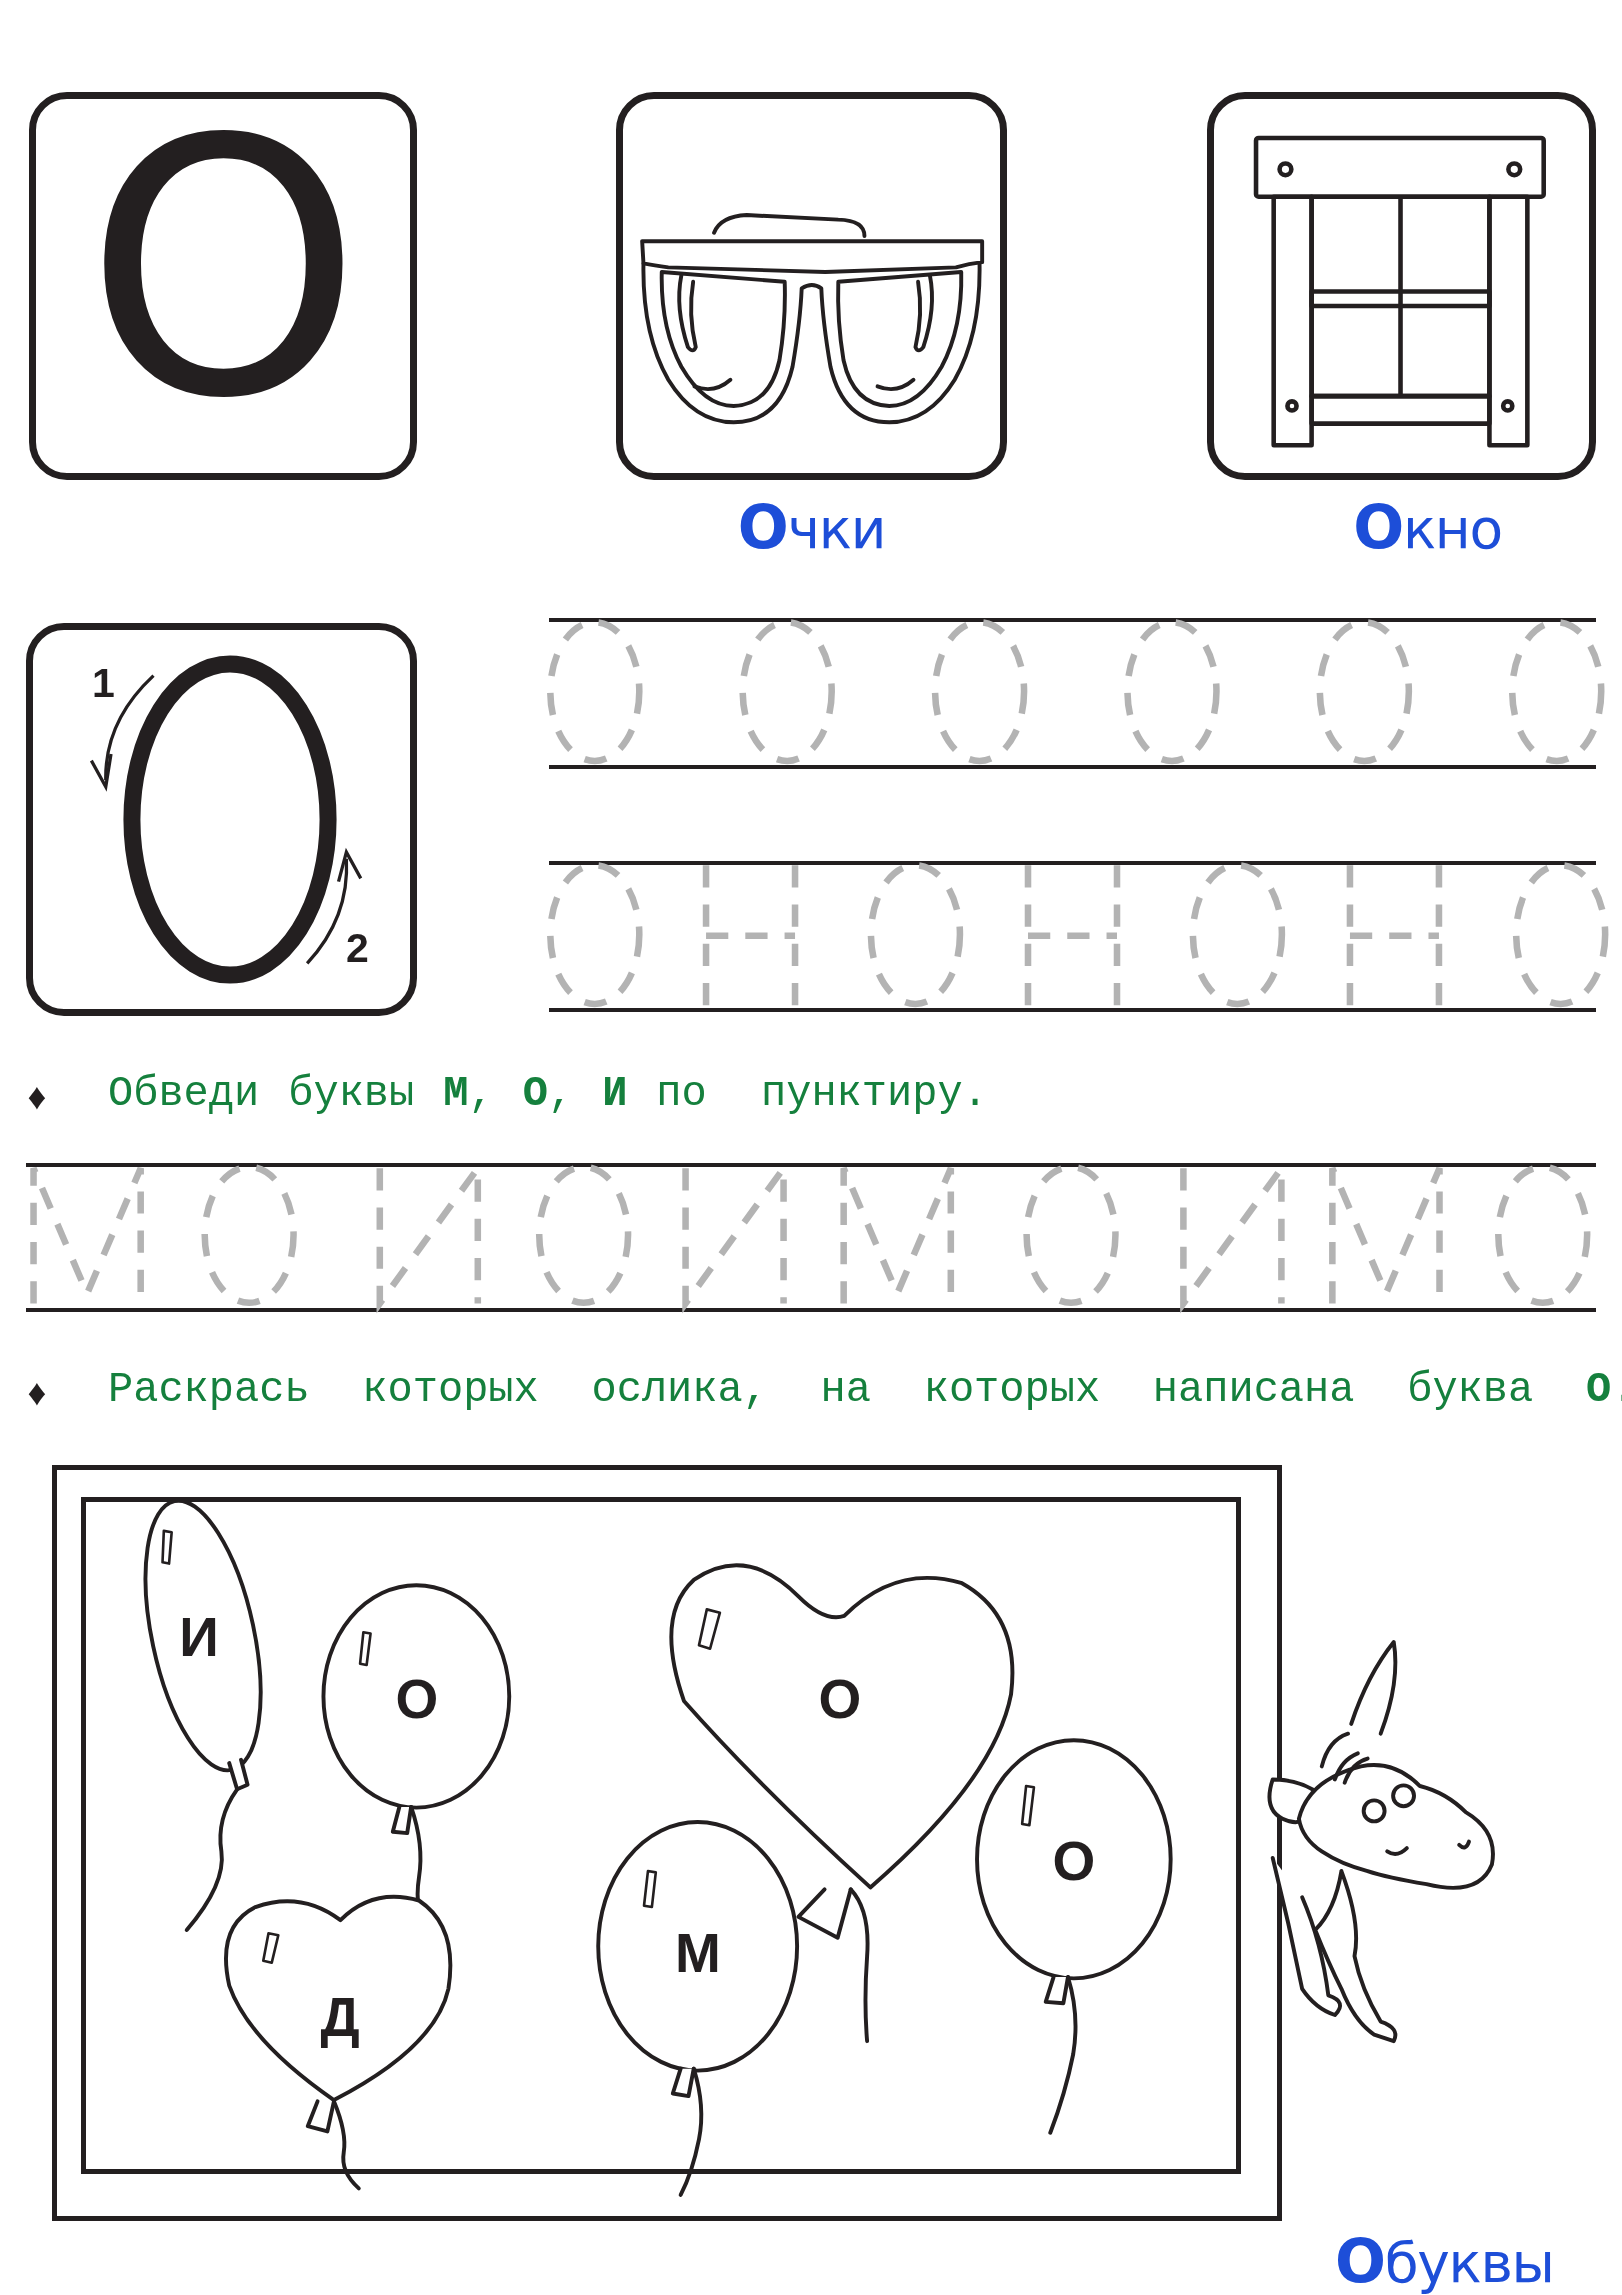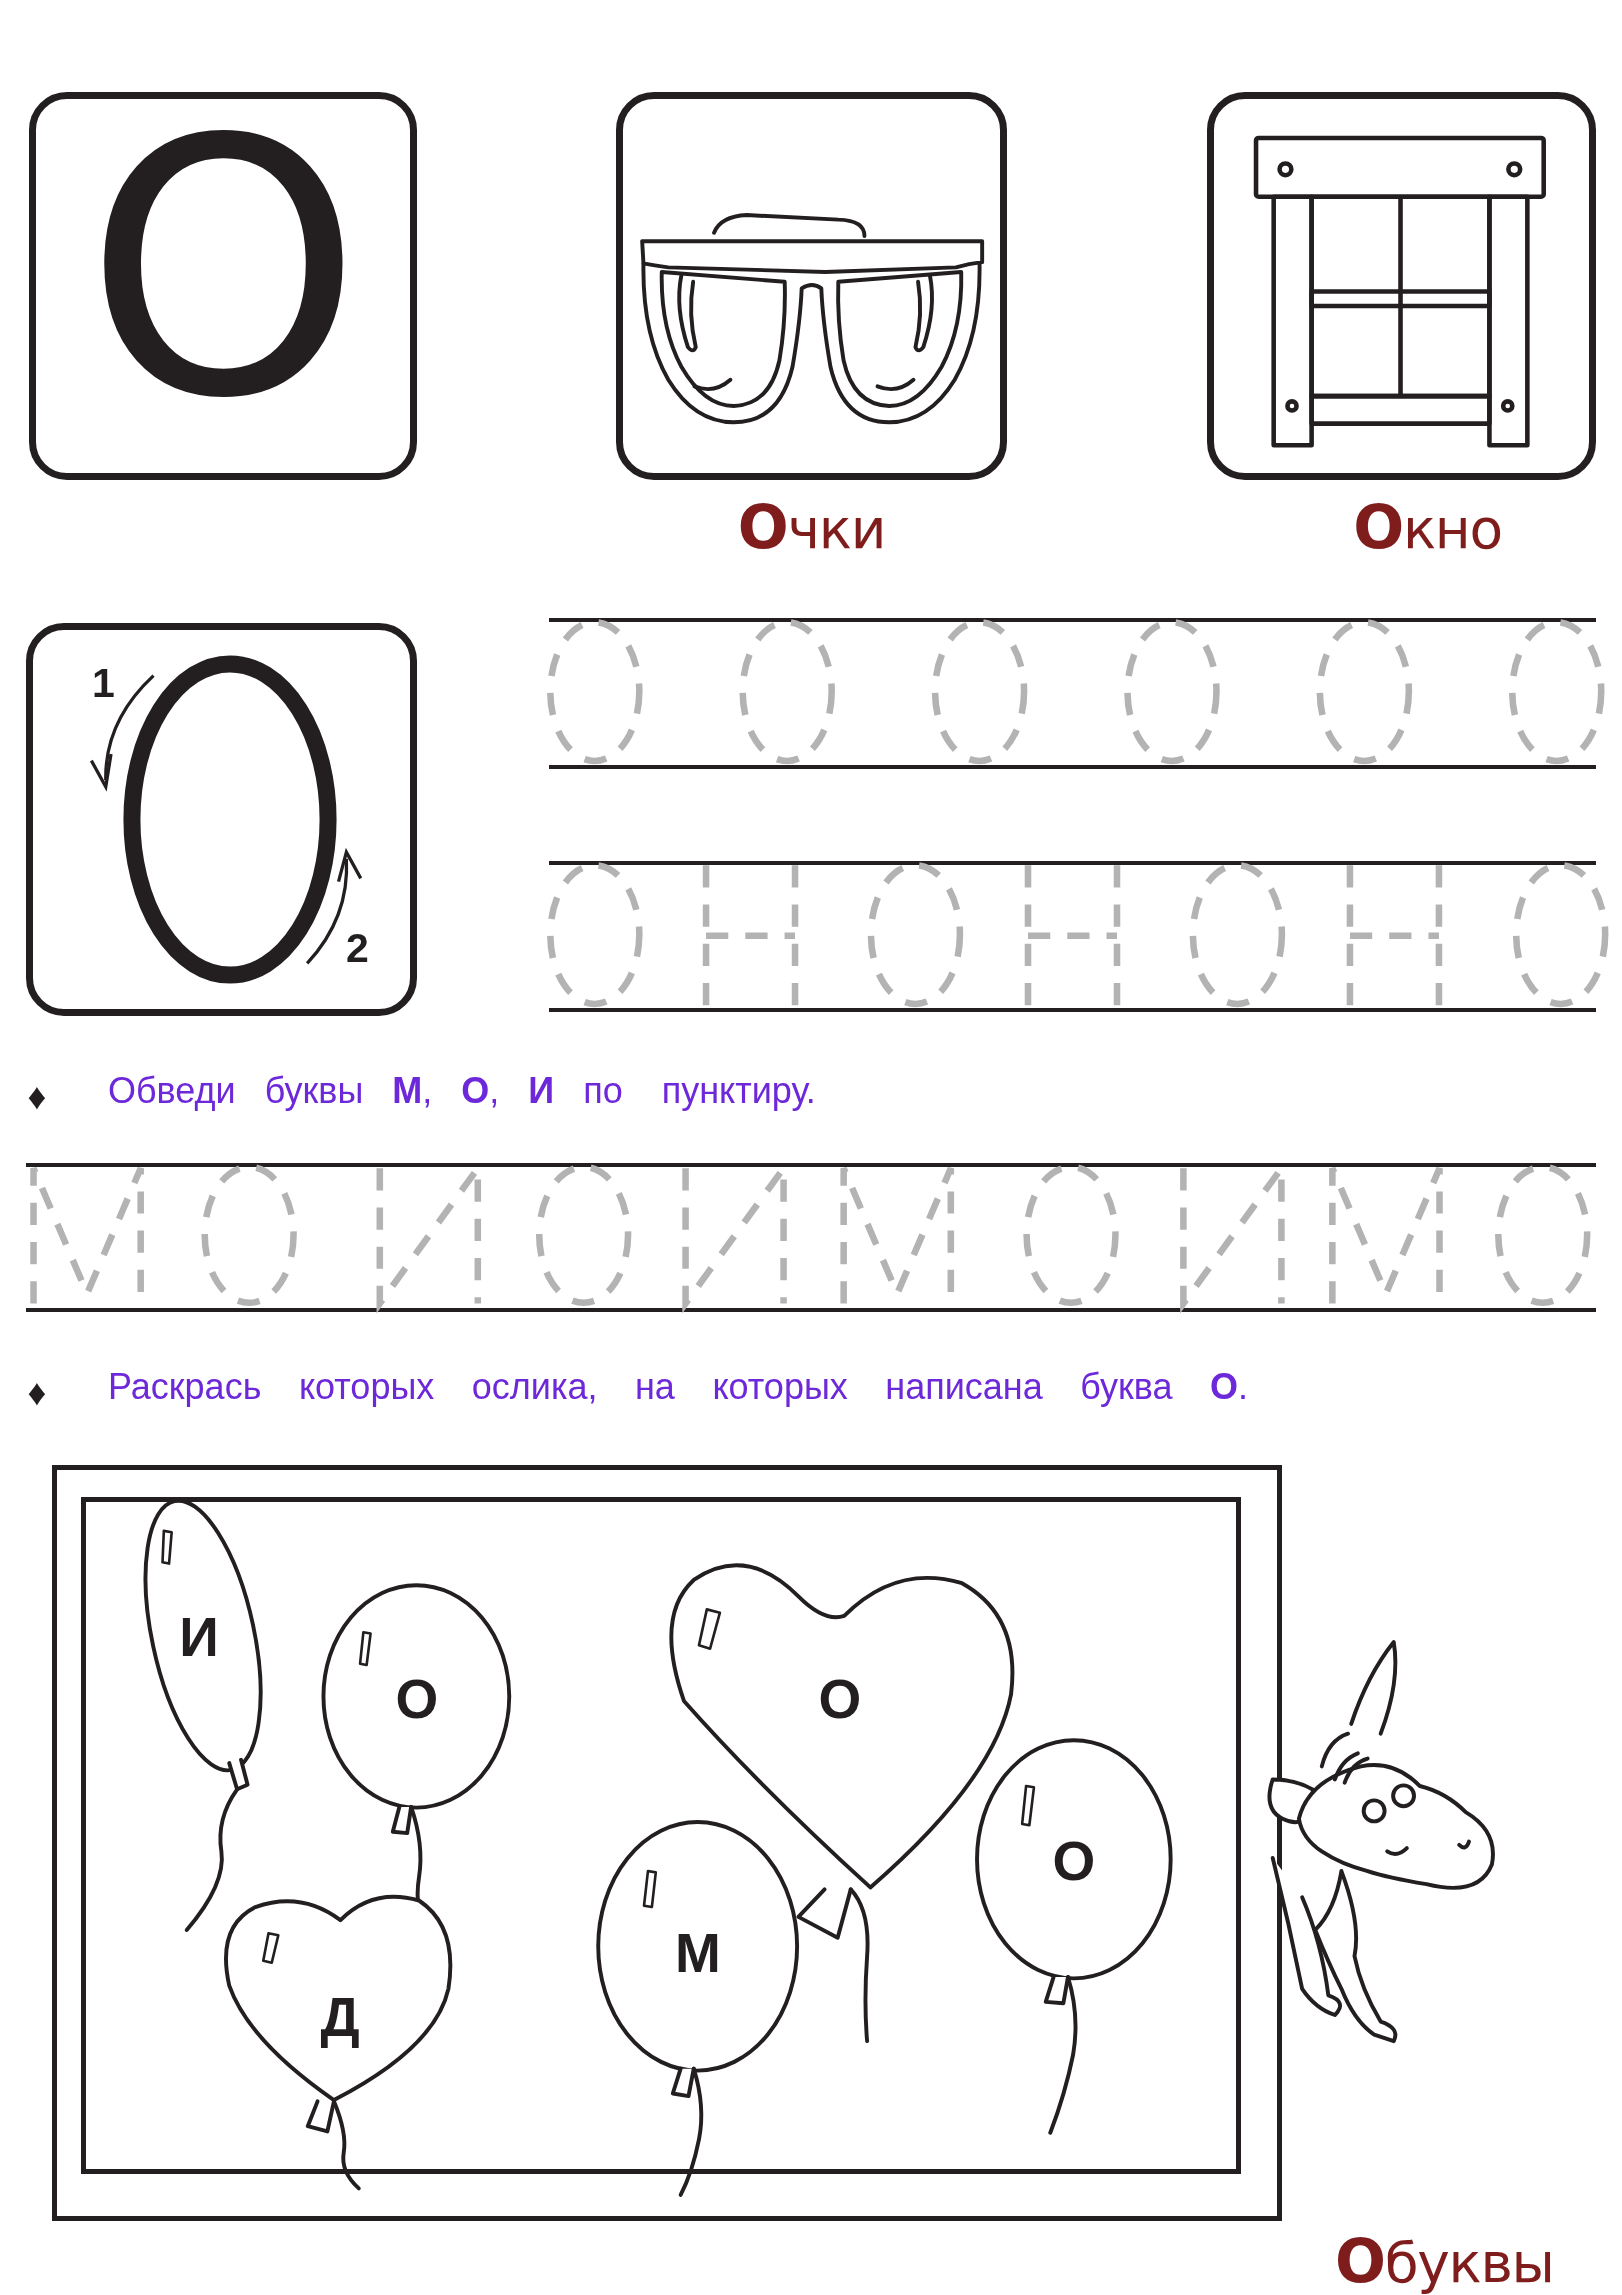--- a/index.html
+++ b/index.html
@@ -1,26 +1,26 @@
 <!DOCTYPE html>
 <html style="font-size:10.5px"><head>
 <meta charset="utf-8">
 <style>
   html, body { margin:0; padding:0; background:#ffffff; }
   body { width:1623px; height:2295px; position:relative; overflow:hidden;
          font-family:"Liberation Sans", sans-serif; color:#231f20; }
   .card { position:absolute; border:7.2px solid #231f20; border-radius:38px; box-sizing:border-box; background:#fff; }
   .big-letter { position:absolute; left:0; right:0; text-align:center; font-family:"DejaVu Sans", sans-serif;
                 font-size:366px; line-height:1; color:#231f20; }
-  .word { position:absolute; font-family:"DejaVu Sans", sans-serif; font-size:55px; color:#7f1d1d;
+  .word { position:absolute; font-family:"DejaVu Sans", sans-serif; font-size:55px; color:#1d4ed8;
           text-align:center; line-height:1; letter-spacing:-1.3px; }
   .word .cap { font-weight:bold; font-size:60px; }
   .rule { position:absolute; height:3.9px; background:#231f20; }
-  .instr { position:absolute; font-family:Liberation Sans, sans-serif; font-size:36px; line-height:1;
-           color:#6d28d9; white-space:nowrap; }
+  .instr { position:absolute; font-family:Liberation Mono, monospace; font-size:42px; line-height:1;
+           color:#15803d; white-space:nowrap; }
   .instr .w { margin-right:29px; }
   .instr b { font-weight:bold; }
   .bullet { position:absolute; font-size:37px; line-height:1; }
   svg { position:absolute; overflow:visible; }
   .frame { position:absolute; border:5.2px solid #231f20; box-sizing:border-box; }
   .bal-letter { position:absolute; font-family:"Liberation Sans", sans-serif; font-weight:bold; font-size:55px;
                 line-height:1; transform:translate(-50%,-50%); color:#231f20; }
   .stroke-num { position:absolute; font-family:"Liberation Sans", sans-serif; font-weight:bold; font-size:41px; line-height:1; }
 </style>
 </head>

